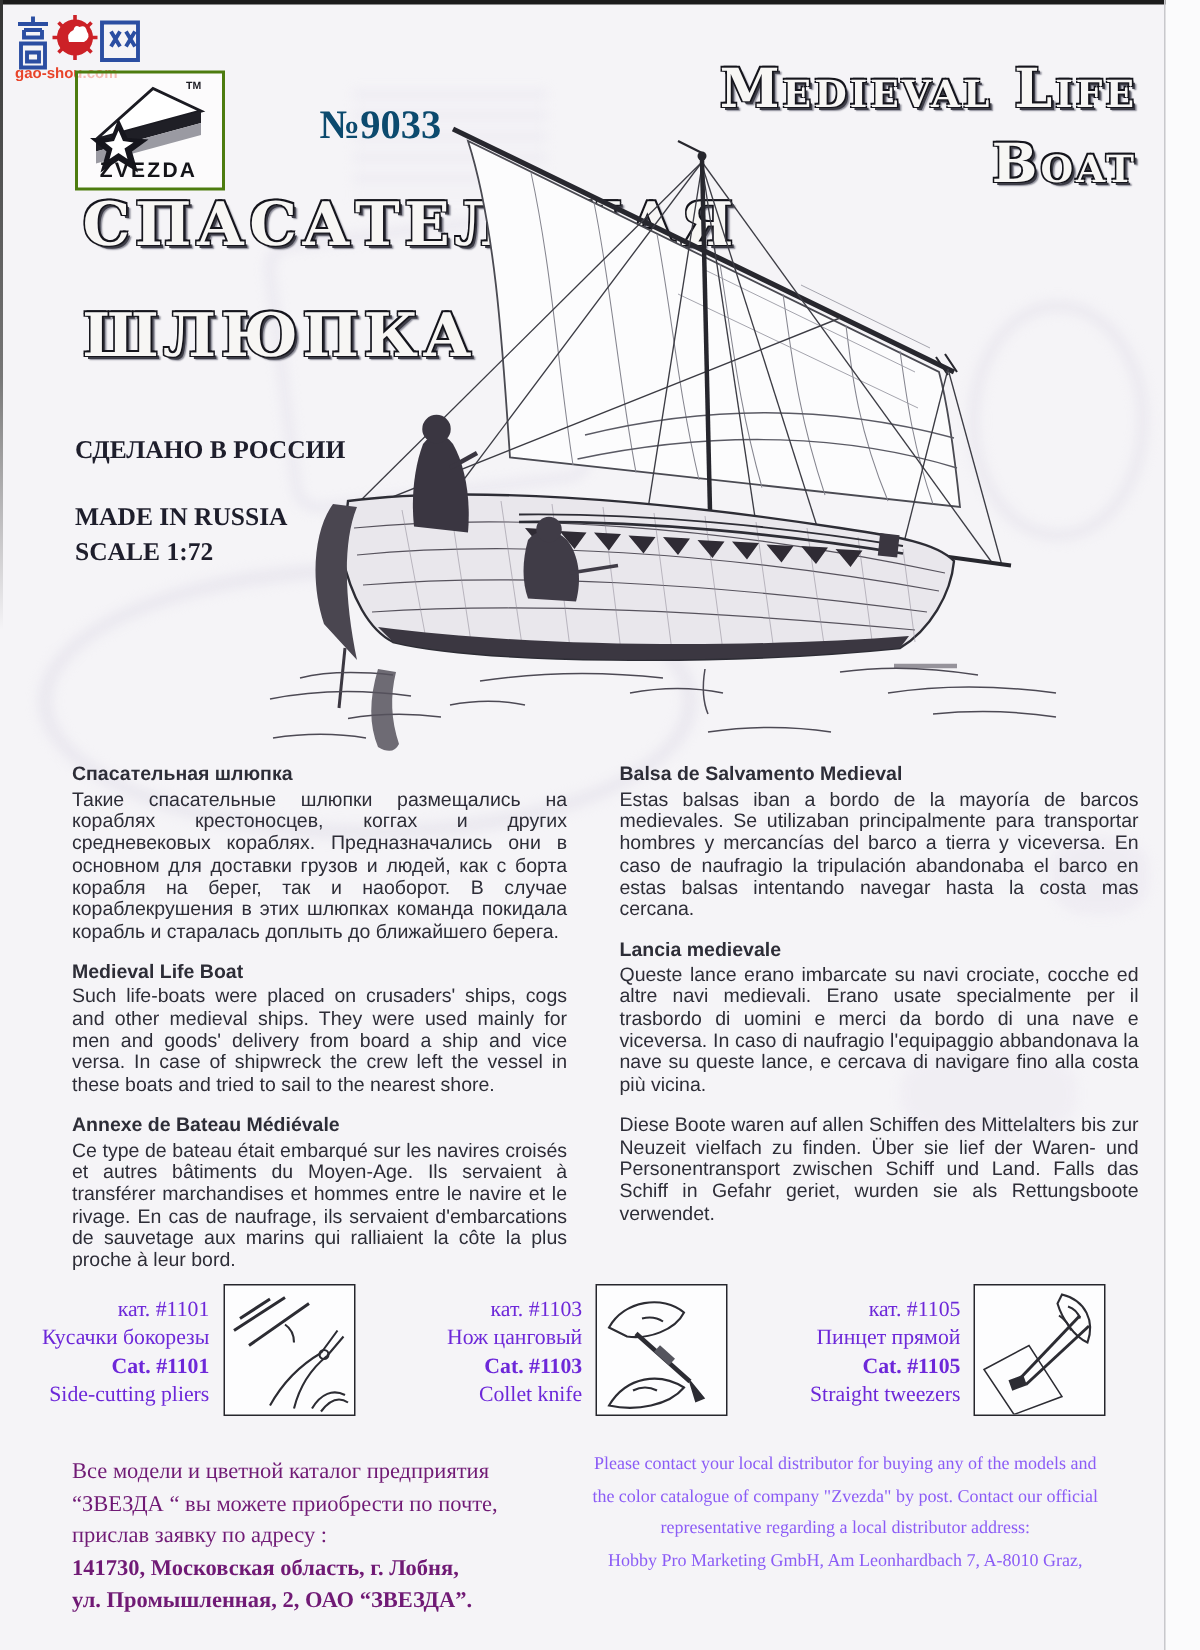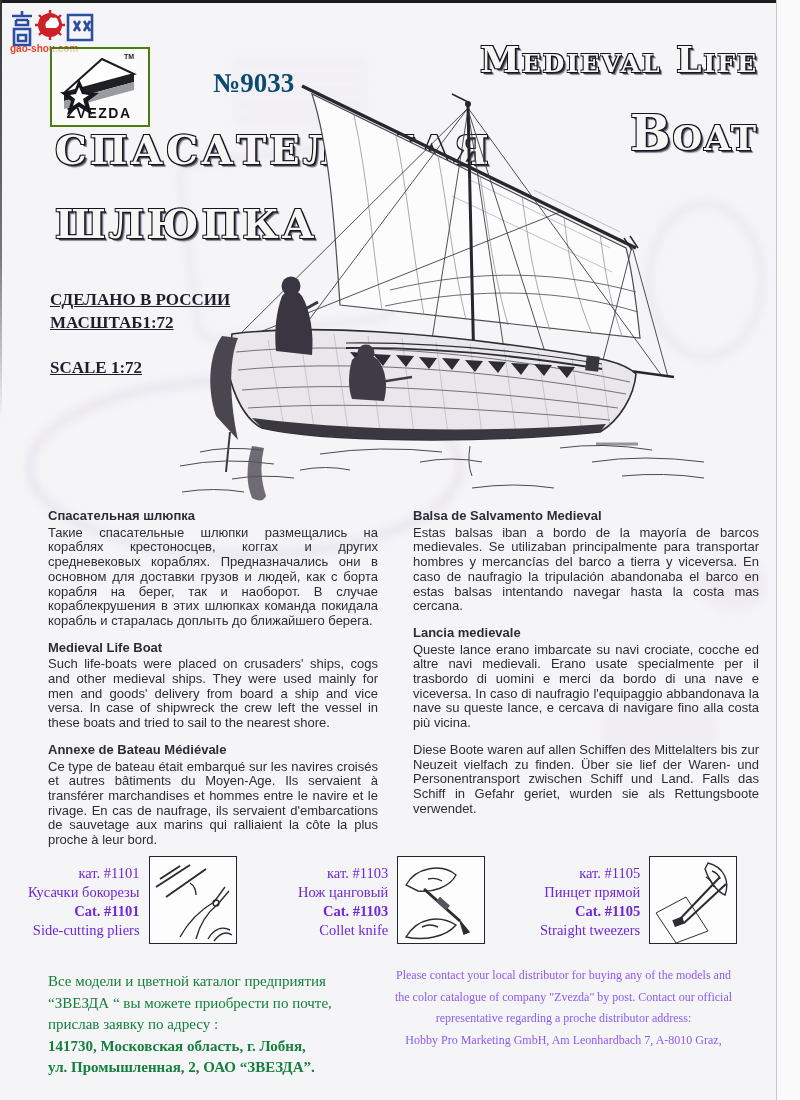--- a/index.html
+++ b/index.html
@@ -31,44 +31,44 @@
   
   .uncial{
     font-family:"DejaVu Serif",serif;font-weight:bold;color:#f7f6f4;
     text-shadow:-1px -1px 0 #15151c,1px -1px 0 #15151c,-1px 1px 0 #15151c,1px 1px 0 #15151c,
       2px 2px 0 #3c3c46,3px 3px 1px #8a8a96;
   }
   .title-ru1{left:55px;top:126px;font-size:40px;letter-spacing:3px;}
   .title-ru2{left:55px;top:180px;font-size:40px;letter-spacing:3px;margin-top:20px;}
   .title-en{left:400px;top:38px;width:358px;text-align:right;}
   .title-en .l1{font-size:36px;letter-spacing:2px;font-variant:small-caps;}
-  .title-en .l2{font-size:48px;letter-spacing:2px;font-variant:small-caps;margin-top:25px;}
+  .title-en .l2{font-size:36px;letter-spacing:2px;font-variant:small-caps;margin-top:8px;}
   
   .made-in{left:50px;top:288px;font-family:"Liberation Serif",serif;font-weight:bold;
-           font-size:17px;line-height:23px;color:#1e1e2c;text-decoration:underline;}
+           font-size:17px;line-height:23px;color:#1e1e2c;}
   .made-in .gap{height:22px;}
   
   .col{font-size:13px;line-height:14.7px;color:#2d2d37;}
   .col-left{left:48px;top:509px;width:330px;}
   .col-right{left:413px;top:509px;width:346px;}
   .desc-block{margin-bottom:12px;}
   .desc-heading{font-weight:bold;margin-bottom:2px;}
   .desc-body{text-align:justify;}
   
   .tool{position:absolute;top:856px;display:flex;align-items:flex-start;}
   .tool-1{left:28px;}
   .tool-2{left:298px;}
   .tool-3{left:540px;}
   .tool-text{text-align:right;font-family:"Liberation Serif",serif;font-size:14.5px;
              line-height:19px;color:#6d28d9;margin-right:9px;padding-top:8px;}
   .tool-text .b{font-weight:bold;}
   .tool-box{width:86px;height:86px;border:1.5px solid #26262d;background:#fdfdfe;}
   
   .footer-ru{left:48px;top:971px;width:302px;font-family:"Liberation Serif",serif;
-             font-size:15px;line-height:21.5px;color:#15803d;}
+             font-size:15px;line-height:21.5px;color:#701a75;}
   .footer-ru .b{font-weight:bold;}
   .footer-en{left:345px;top:965px;width:437px;font-family:"Liberation Serif",serif;
              font-size:12px;line-height:21.5px;color:#8b5cf6;text-align:center;}
   .footer-en .austria{text-align:right;padding-right:48px;}
   svg text{font-family:"Liberation Sans",sans-serif;}
 </style>
 </head>
 <body>
 
 <div class="abs edge-top"></div>
@@ -113,22 +113,22 @@
 
 <div class="abs uncial title-ru1">СПАСАТЕЛЬНАЯ</div>
 <div class="abs uncial title-ru2">ШЛЮПКА</div>
 <div class="abs title-en">
   <div class="uncial l1">Medieval Life</div>
   <div class="uncial l2">Boat</div>
 </div>
 
 <div class="abs made-in">
   <div>СДЕЛАНО В РОССИИ</div>
-  <div>МАСШТАБ1:72</div>
   <div class="gap"></div>
+  <div>MADE IN RUSSIA</div>
   <div>SCALE 1:72</div>
 </div>
 
 <svg class="abs" style="left:140px;top:55px;" width="660" height="455" viewBox="140 55 660 455">
   <g fill="none" stroke="#33333b" stroke-width="1.2">
 
     <path d="M312,94 C330,150 335,230 340,305 L640,338 C636,300 632,270 626,248 Z" fill="#fcfcfd" stroke="#4a4a52" stroke-width="1.2"></path>
     <g stroke="#85858f" stroke-width="0.7">
       <path d="M354,115 C368,180 372,245 382,310"></path>
       <path d="M396,135 C408,195 412,250 424,315"></path>
@@ -309,15 +309,15 @@
 <div class="abs footer-ru">
   <div>Все модели и цветной каталог предприятия</div>
   <div>“ЗВЕЗДА “ вы можете приобрести по почте,</div>
   <div>прислав заявку по адресу :</div>
   <div class="b">141730, Московская область, г. Лобня,</div>
   <div class="b">ул. Промышленная, 2, ОАО “ЗВЕЗДА”.</div>
 </div>
 <div class="abs footer-en">
   <div>Please contact your local distributor for buying any of the models and</div>
   <div>the color catalogue of company "Zvezda" by post. Contact our official</div>
-  <div>representative regarding a proche distributor address:</div>
+  <div>representative regarding a local distributor address:</div>
   <div>Hobby Pro Marketing GmbH, Am Leonhardbach 7, A-8010 Graz,</div>
 </div>
 
 </body></html>

